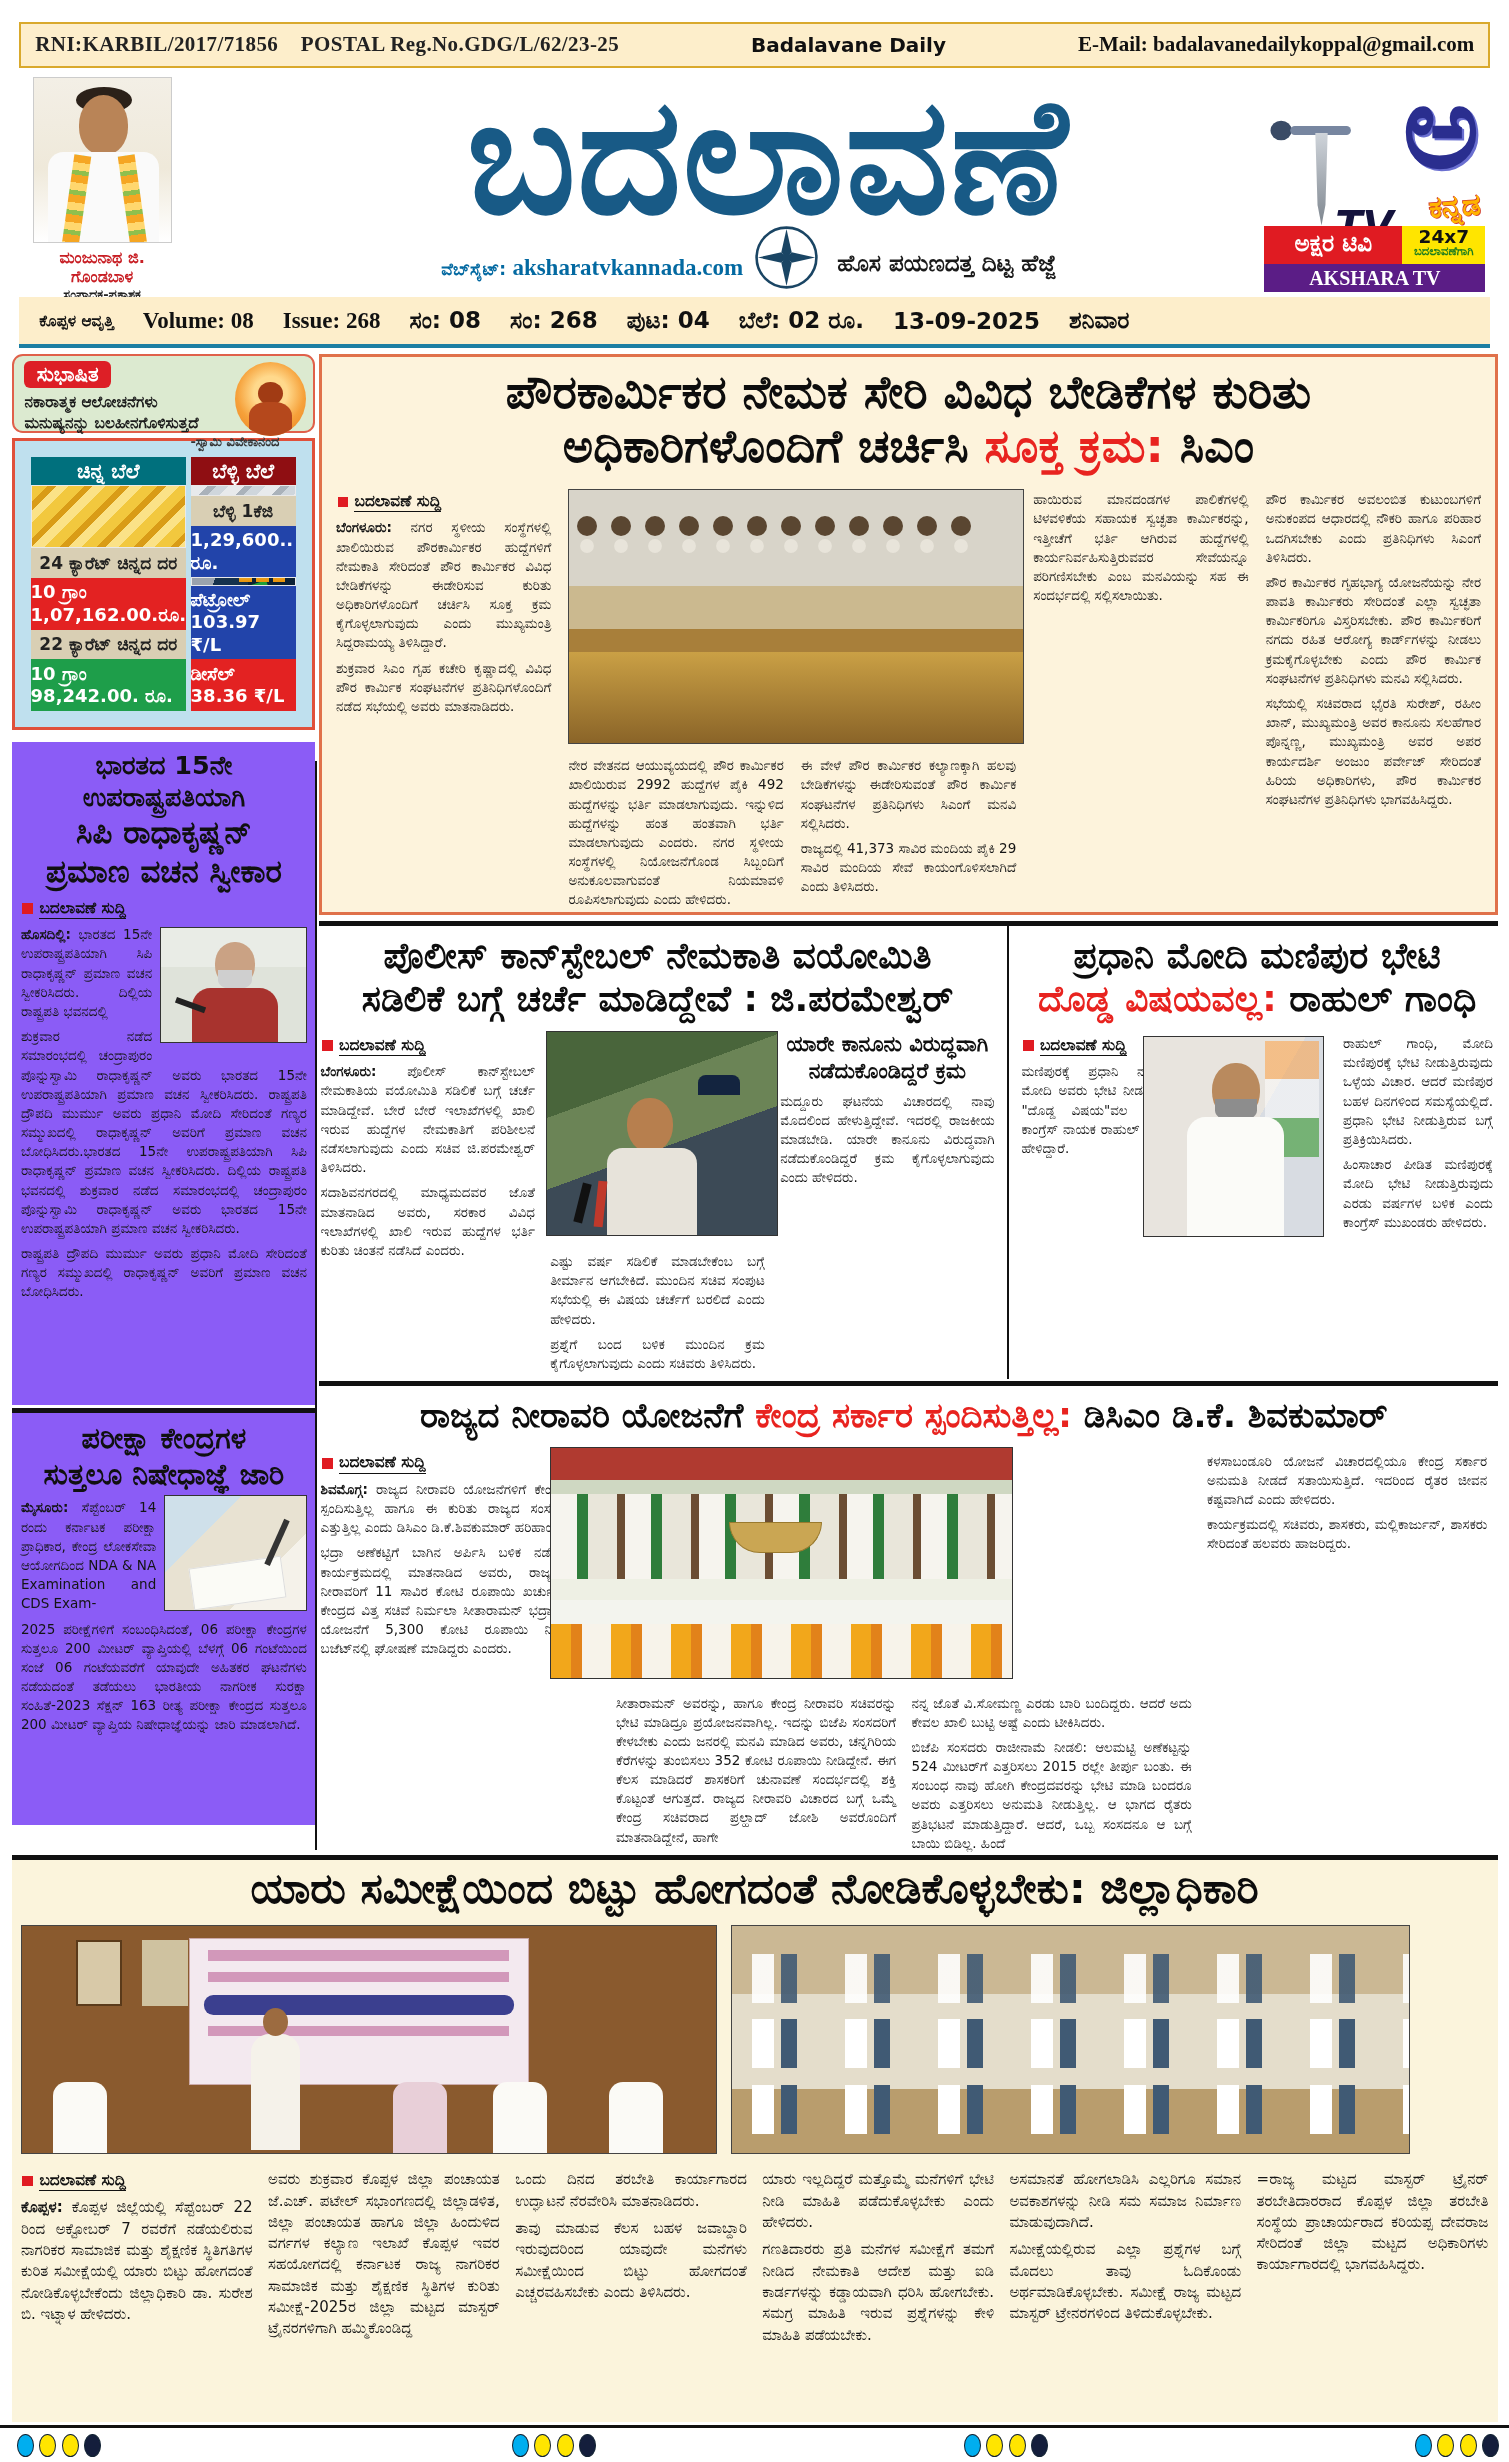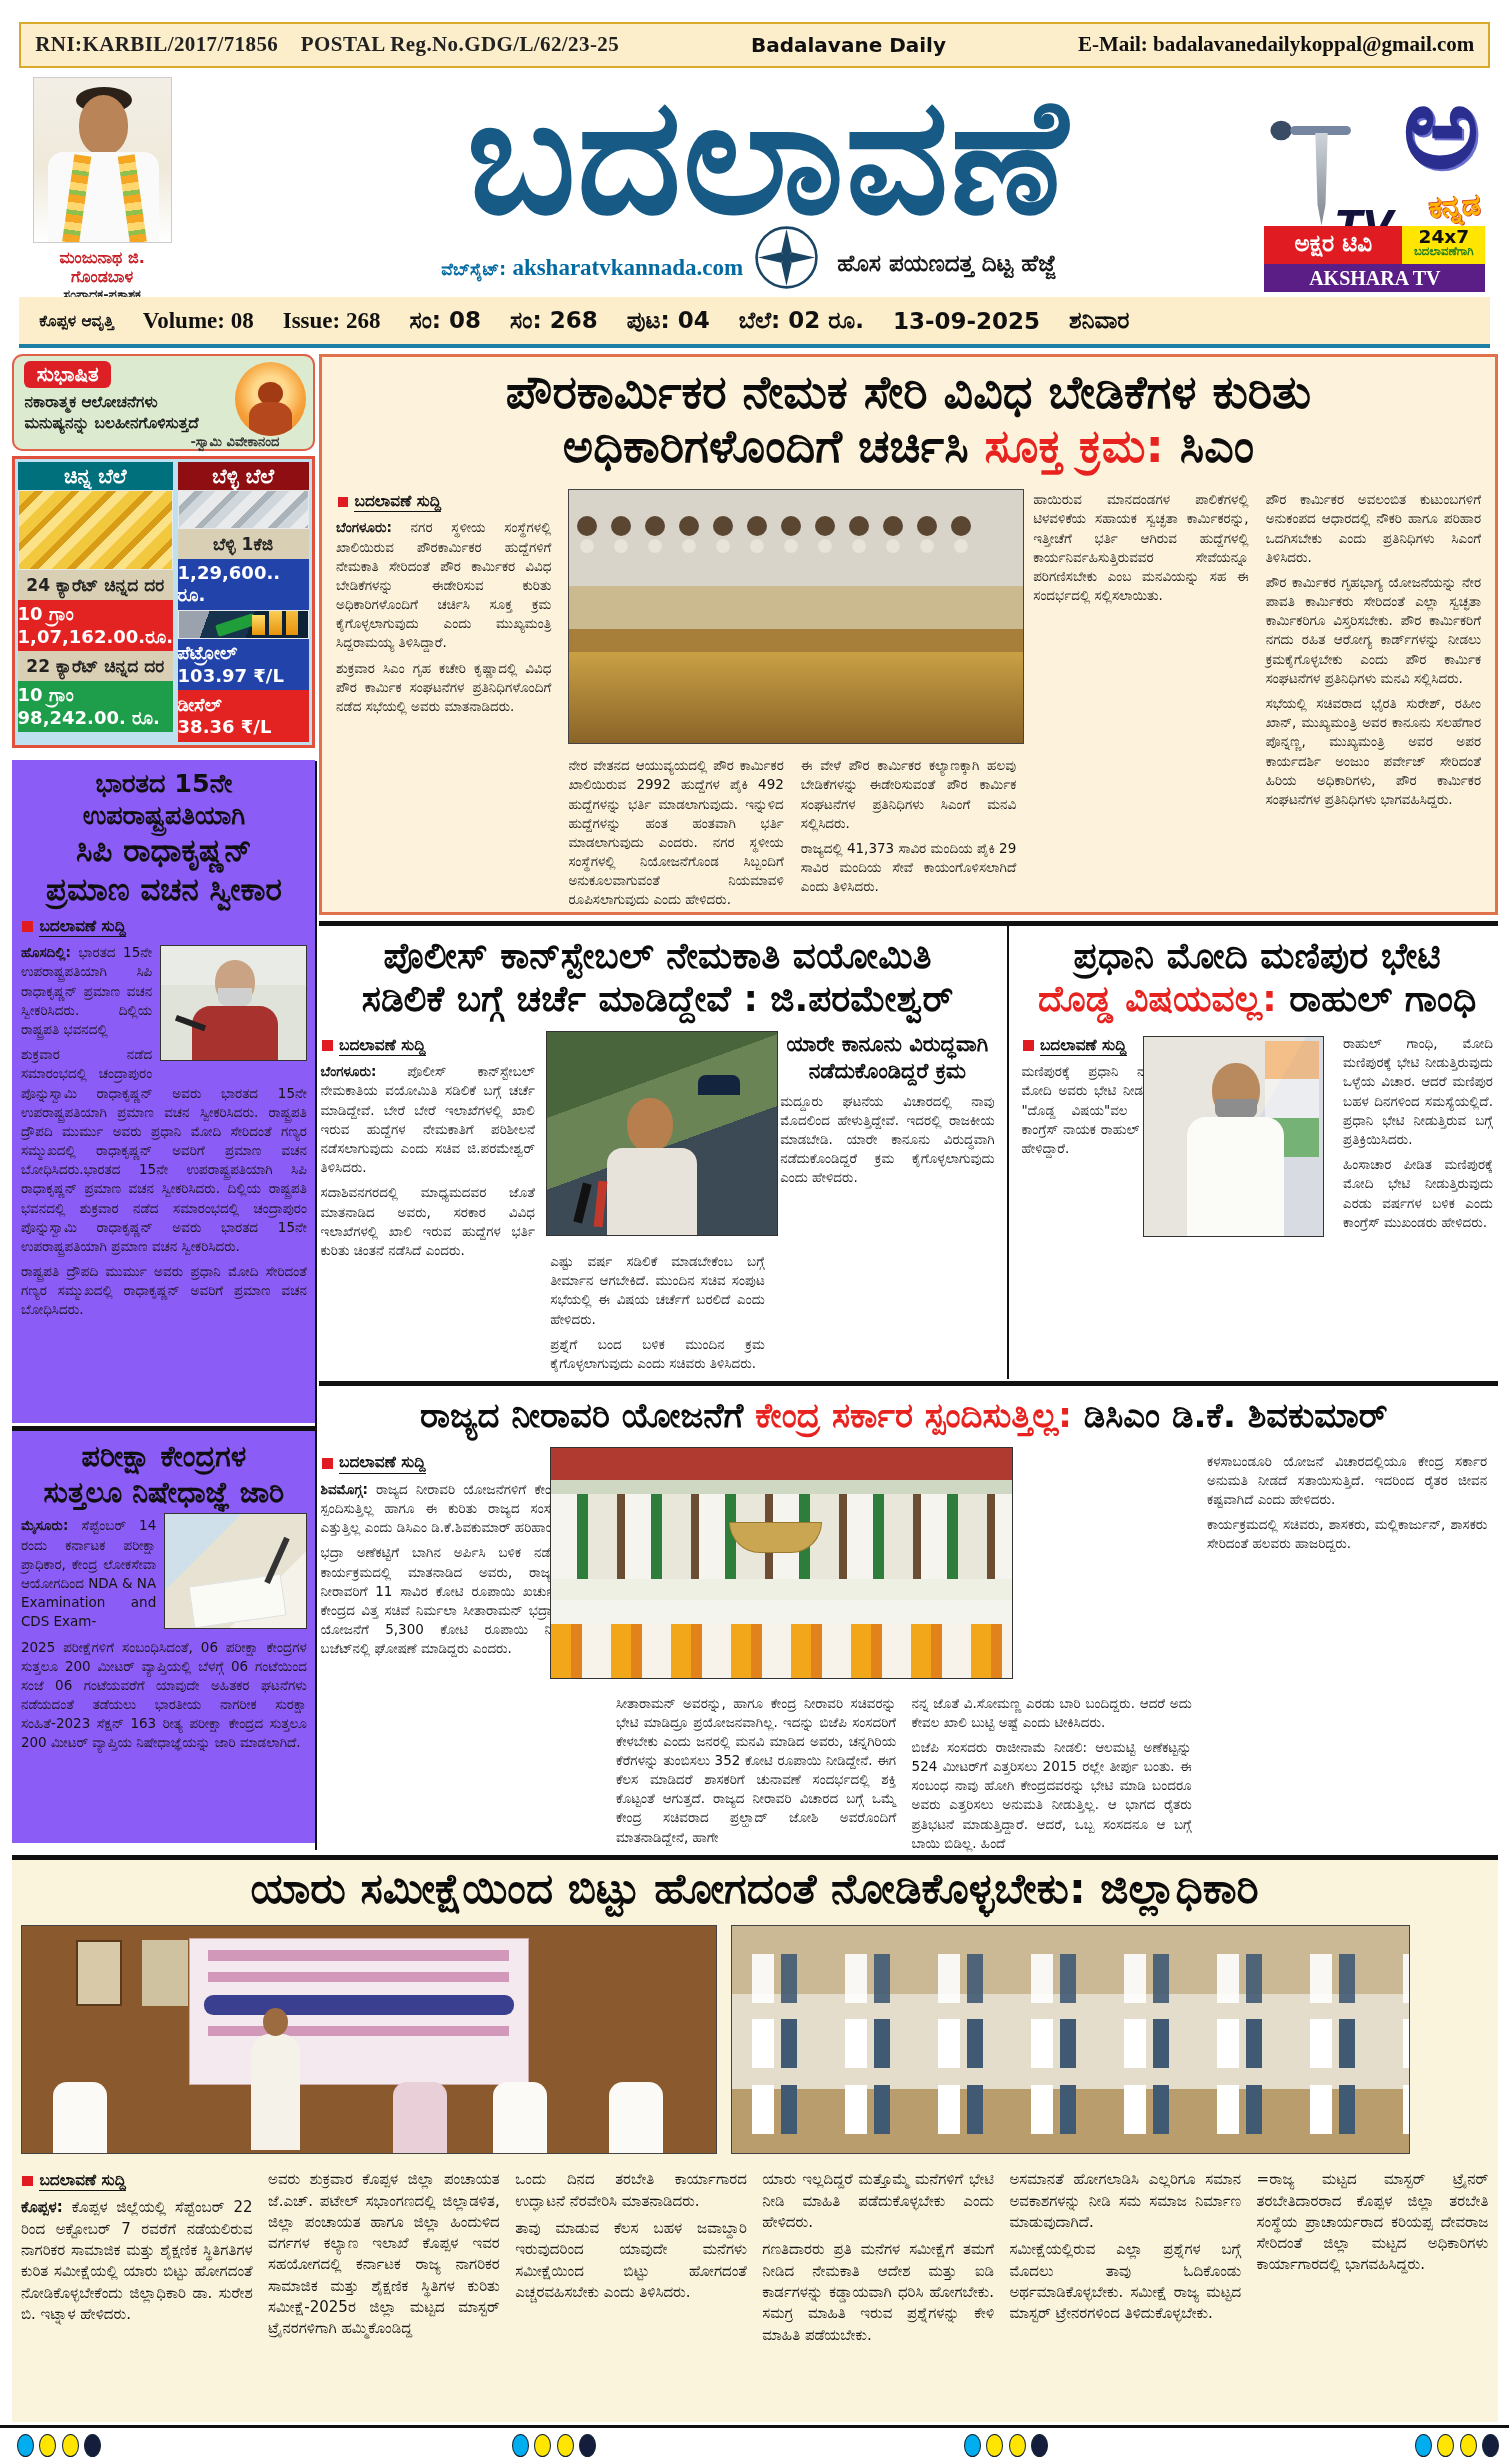--- a/index.html
+++ b/index.html
@@ -51,30 +51,30 @@
 
   
   .infobar { position:absolute; left:19.3px; top:297px; width:1471px; height:51px; background:#fdeecb;
     border-bottom:4.6px solid #1d7fa3; display:flex; align-items:center; gap:29px; padding:0 20px; }
   .infobar span { font-weight:bold; color:#111; font-size:23px; }
   .infobar .small { font-size:15.4px; }
   .infobar .serif { font-family:"Liberation Serif","DejaVu Serif",serif; font-weight:bold; }
 
   
   .sidebar { position:absolute; left:11.6px; top:354px; width:303px; }
-  .subhashita { position:relative; height:97px; background:#dcead0; border:2.3px solid #e0604a; border-radius:10.8px; padding:4.6px 7.7px 3.1px 10.8px; }
+  .subhashita { position:relative; height:79px; background:#dcead0; border:2.3px solid #e0604a; border-radius:10.8px; padding:4.6px 7.7px 3.1px 10.8px; }
   .subh-pill { display:inline-block; background:#dd1f26; color:#fff; font-weight:bold; font-size:20px; padding:1.5px 12.4px; border-radius:6.2px;}
   .subh-text { font-size:15.4px; font-weight:bold; color:#1a1a1a; margin-top:4.6px; line-height:1.35; width:216px;}
   .subh-attr { text-align:right; font-size:13px; font-weight:bold; color:#333; width:255px;}
   .vivek { position:absolute; right:6.2px; top:6.2px; width:71px; height:74px; border-radius:50%;
     background:radial-gradient(circle at 50% 42%,#ffd98c 0 30%,#f6a13a 60%,#e87f1f 100%); overflow:hidden;}
   .vivek .fig { position:absolute; left:23px; top:20px; width:25px; height:23px; border-radius:50%; background:#a13b14;}
   .vivek .body { position:absolute; left:14px; top:40px; width:43px; height:34px; border-radius:40% 40% 0 0; background:#b5481c;}
 
-  .prices { margin-top:4.6px; height:292px; border:3.1px solid #e0503a; background:#bfe0ee; display:flex; gap:4.6px; padding:3px;}
+  .prices { margin-top:4.6px; height:292px; border:3.1px solid #e0503a; background:#bfe0ee; display:flex; gap:4.6px; padding:16px;}
   .pcol { flex:1; display:flex; flex-direction:column; }
   .phead { color:#fff; font-weight:bold; font-size:20px; text-align:center; padding:2.3px 0;}
   .phead.gold { background:#00707d; }
   .phead.silver { background:#8f0e12; }
   .pimg { height:80px; border:1.5px solid #e9e9e9; }
   .pimg.goldbars { background:repeating-linear-gradient(135deg,#f2c83e 0 10.8px,#d99c17 10.8px 17px,#fbe287 17px 26px); }
   .pimg.silverbars { background:repeating-linear-gradient(135deg,#e8eaec 0 10.8px,#aab2ba 10.8px 17px,#cfd6dc 17px 26px); }
   .pimg.petrol { height:60px; background:linear-gradient(110deg,#9aa3ad 0 22%,#16324d 22% 55%,#0c2236 55%),linear-gradient(#0c2236,#0c2236); position:relative; overflow:hidden;}
   .pimg.petrol .nozzle { position:absolute; left:37px; top:7.7px; width:40px; height:12.4px; background:#1f9e3a; transform:rotate(-18deg); border-radius:2.3px;}
   .pimg.petrol .bar1,.pimg.petrol .bar2,.pimg.petrol .bar3 { position:absolute; bottom:3.1px; width:12.4px; background:linear-gradient(#ffdf6b,#e8930c);}

